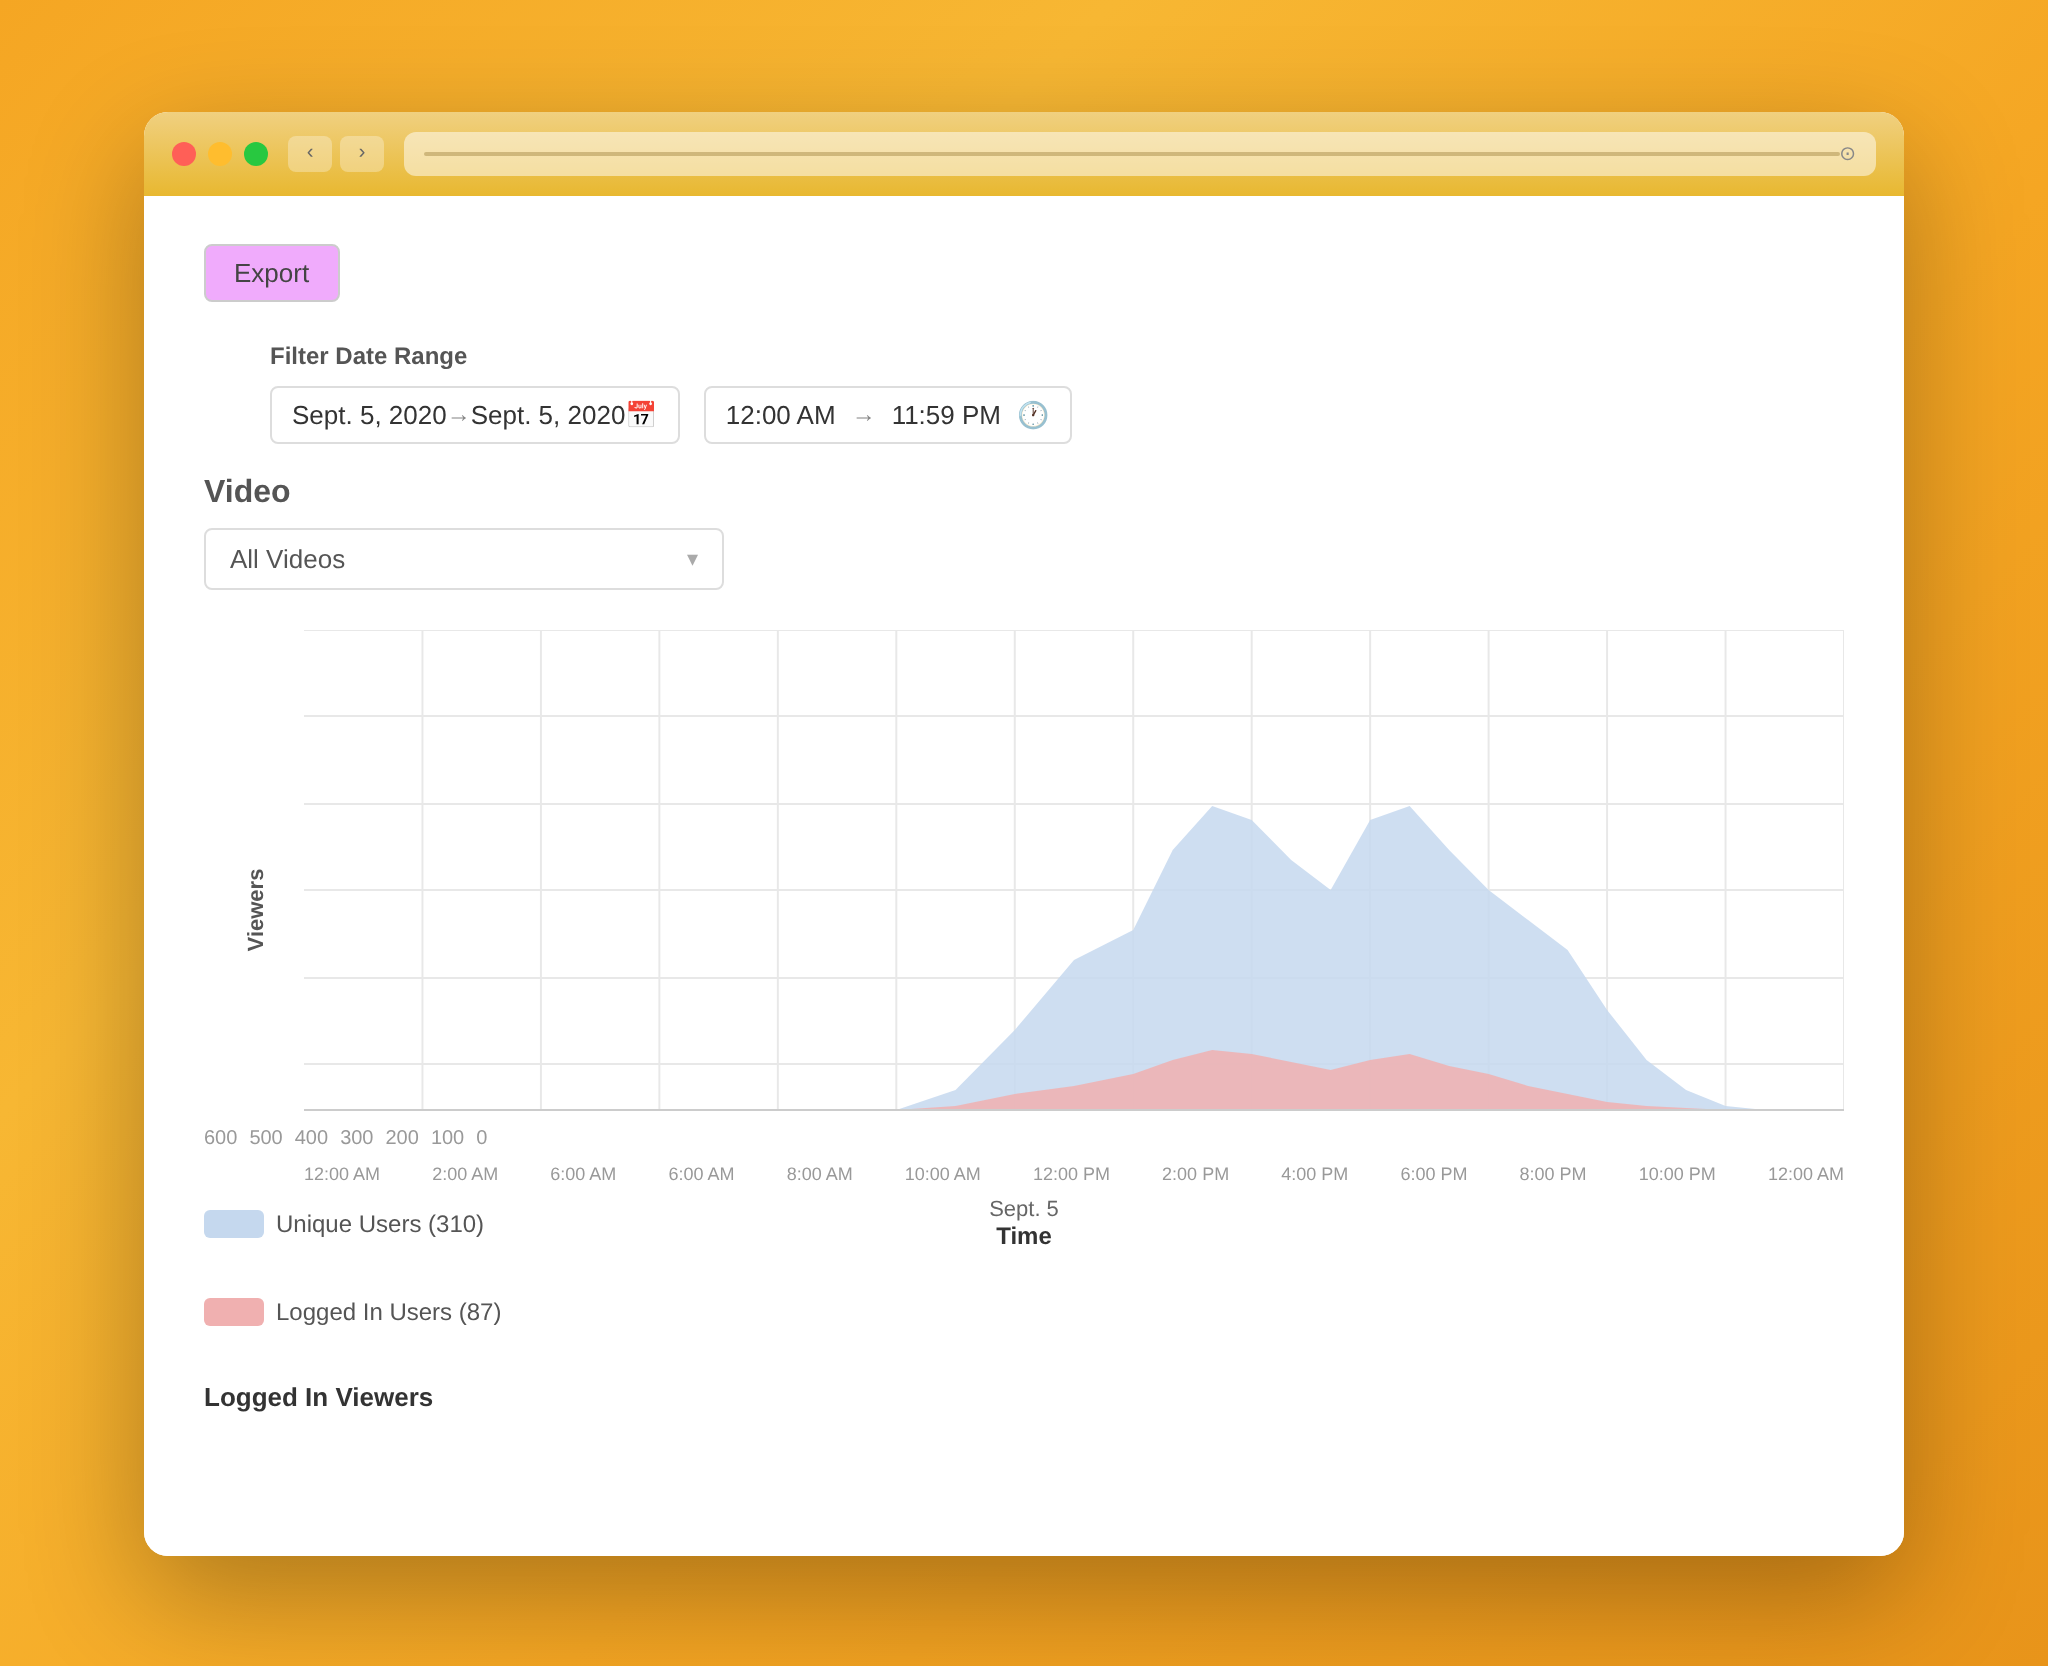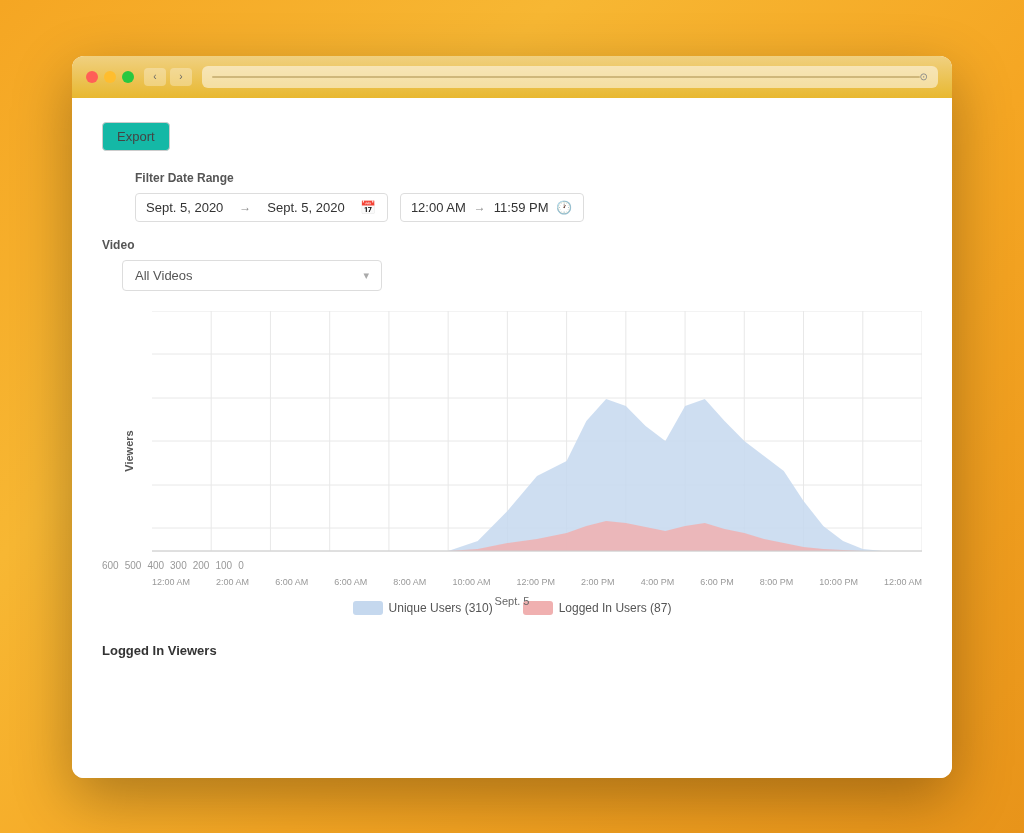--- a/index.html
+++ b/index.html
@@ -98,21 +98,21 @@
       margin-bottom: 20px;
     }
 
     .page-title {
       font-size: 22px;
       font-weight: 600;
       color: #222;
     }
 
     .export-button {
-      background: #14b8a6;
+      background: #f0abfc;
       border: 1px solid #ccc;
       border-radius: 4px;
       padding: 6px 14px;
       font-size: 13px;
       color: #444;
       cursor: pointer;
     }
 
     .filter-section {
       margin-bottom: 16px;
@@ -132,21 +132,21 @@
       gap: 12px;
       margin-bottom: 0;
     }
 
     .date-input-group {
       display: flex;
       align-items: center;
       border: 1px solid #ddd;
       border-radius: 4px;
       padding: 6px 10px;
-      gap: 16px;
+      gap: 0;
       background: #fff;
     }
 
     .date-text {
       font-size: 13px;
       color: #333;
     }
 
     .arrow-icon {
       color: #888;
@@ -177,37 +177,36 @@
       color: #888;
       font-size: 13px;
     }
 
     .video-section {
       margin-top: 14px;
       margin-bottom: 20px;
     }
 
     .video-label {
-      font-size: 12px;
+      font-size: 16px;
       font-weight: 600;
       color: #555;
       margin-bottom: 8px;
     }
 
     .video-select {
       display: flex;
       align-items: center;
       border: 1px solid #ddd;
       border-radius: 4px;
       padding: 7px 12px;
       width: 260px;
       background: #fff;
       justify-content: space-between;
       cursor: pointer;
-      margin-left: 20px;
     }
 
     .video-select-text {
       font-size: 13px;
       color: #555;
     }
 
     .chevron-icon {
       color: #aaa;
       font-size: 11px;
@@ -289,20 +288,21 @@
       font-size: 12px;
       font-weight: 700;
       color: #333;
     }
 
     .legend {
       display: flex;
       justify-content: center;
       gap: 30px;
       margin-top: 10px;
+      flex-direction: column;
     }
 
     .legend-item {
       display: flex;
       align-items: center;
       gap: 6px;
     }
 
     .legend-color {
       width: 30px;
@@ -431,20 +431,21 @@
             <span class="x-label">6:00 PM</span>
             <span class="x-label">8:00 PM</span>
             <span class="x-label">10:00 PM</span>
             <span class="x-label">12:00 AM</span>
           </div>
         </div>
       </div>
 
       <div class="chart-footer">
         <div class="chart-date-label">Sept. 5</div>
+        <div class="chart-time-label">Time</div>
       </div>
     </div>
 
     <div class="legend">
       <div class="legend-item">
         <div class="legend-color" style="background:#c5d8ee;"></div>
         <span class="legend-text">Unique Users (310)</span>
       </div>
       <div class="legend-item">
         <div class="legend-color" style="background:#f0b0b0;"></div>

